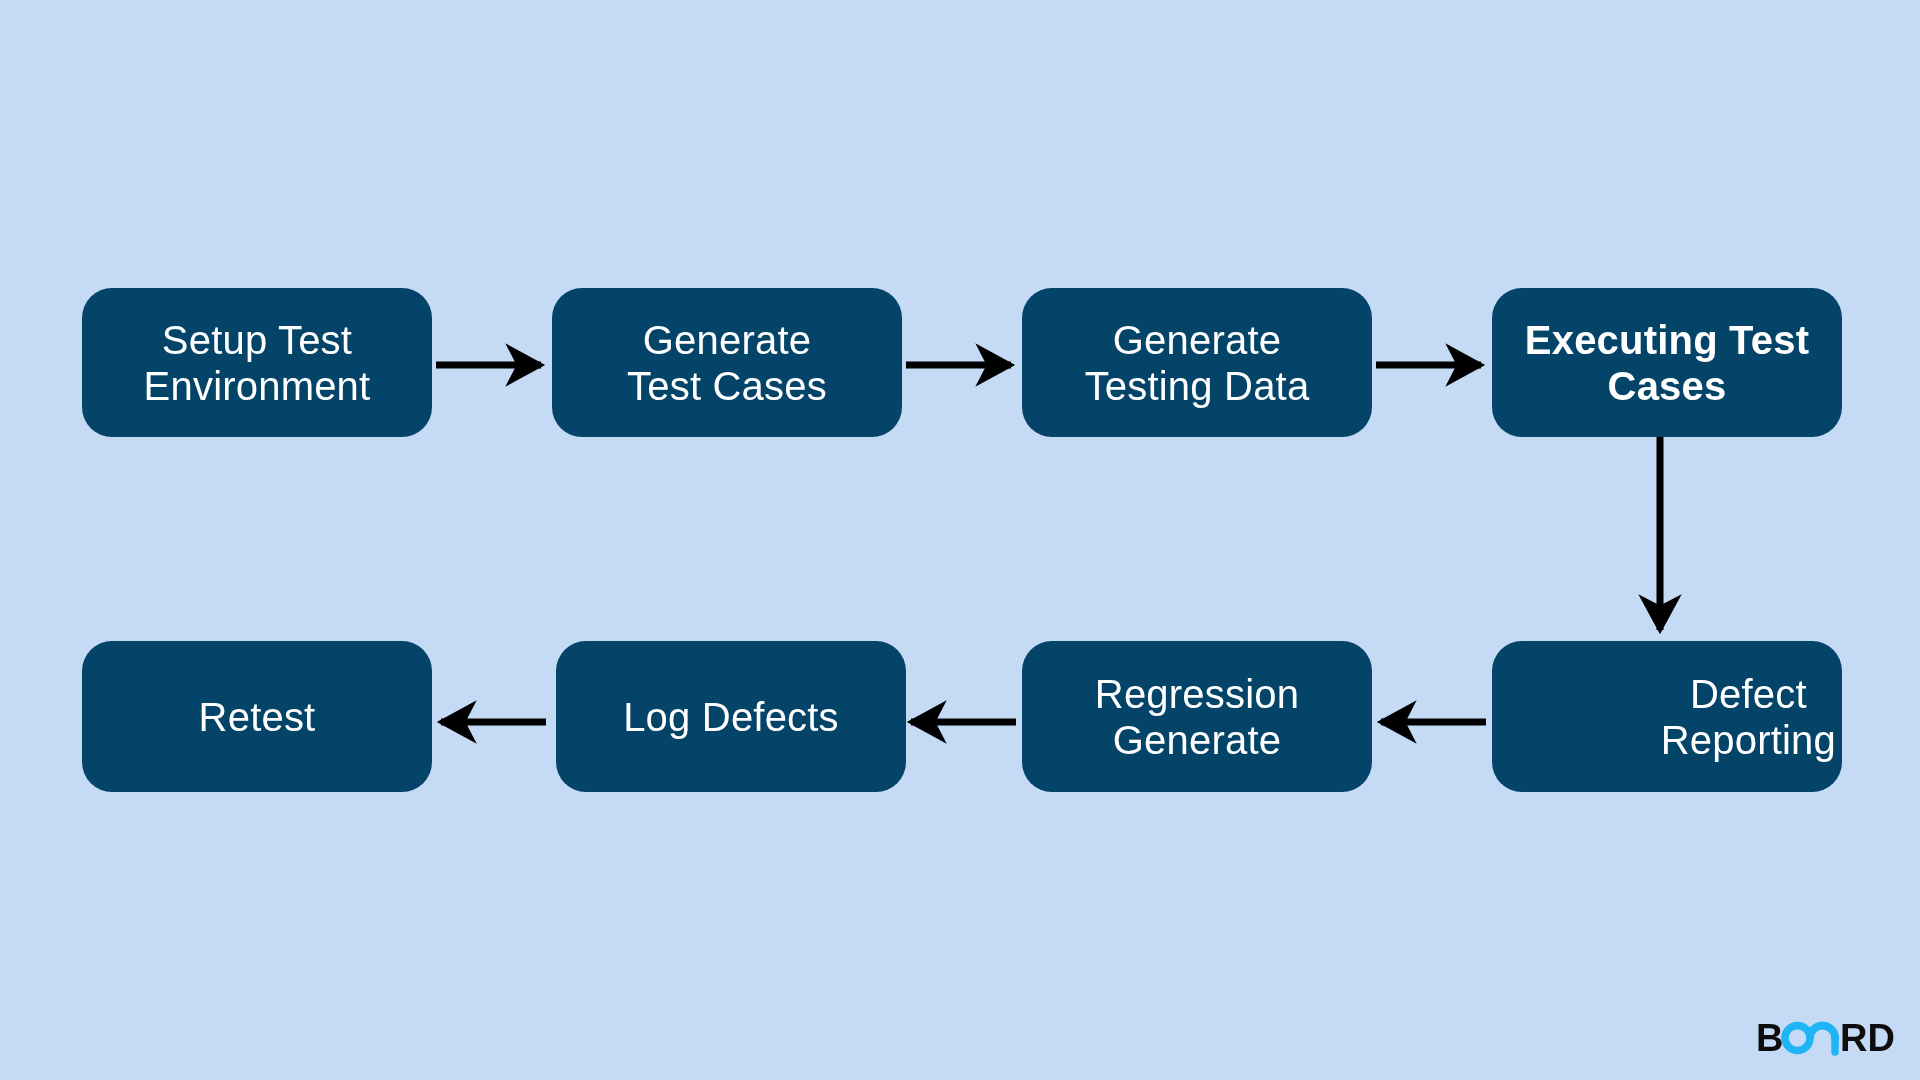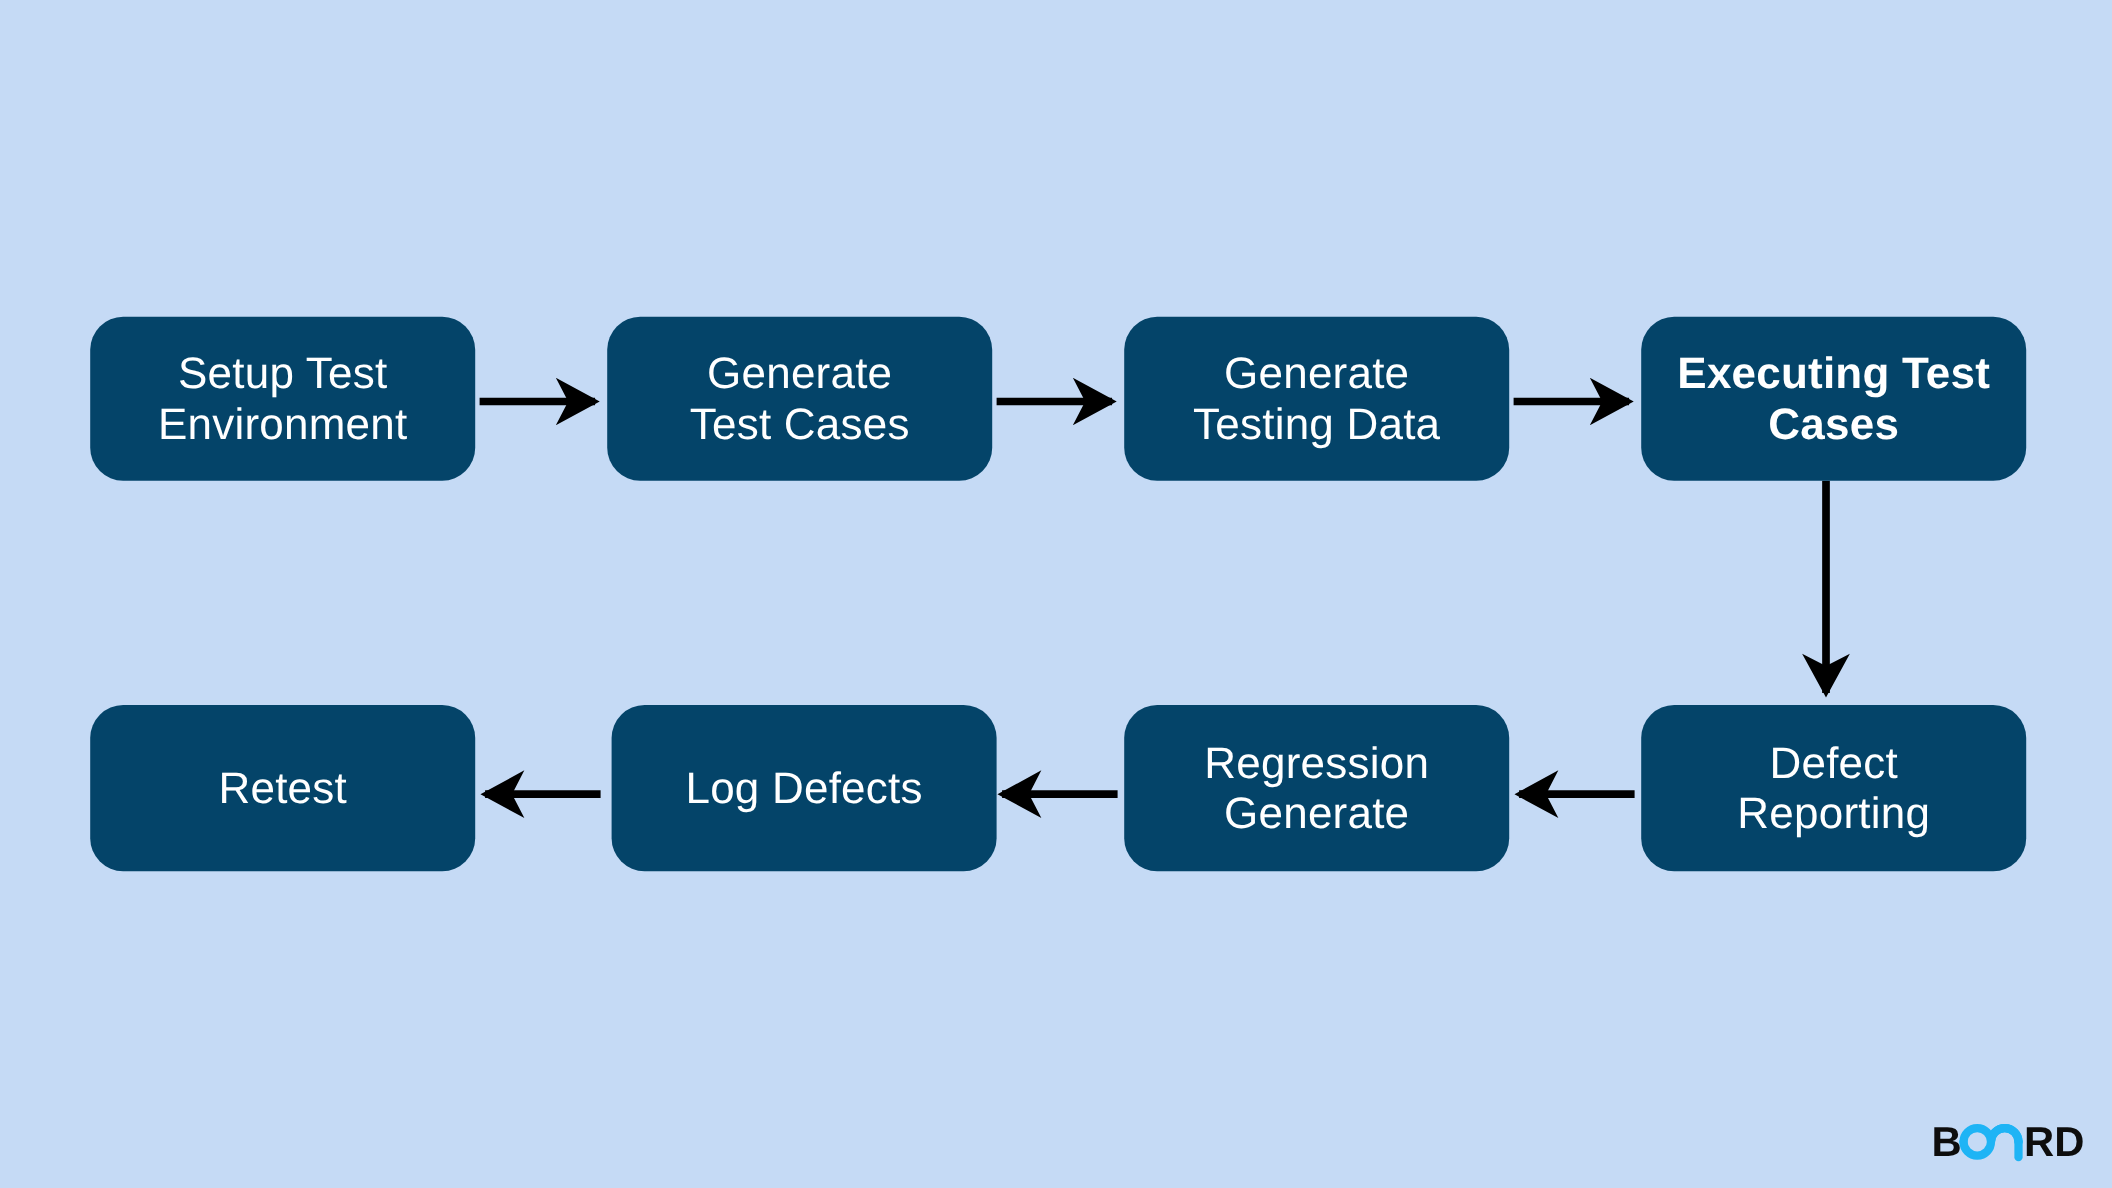--- a/index.html
+++ b/index.html
@@ -110,21 +110,21 @@
 
   <div class="node" style="left:556px; top:641px; width:350px; height:151px;">
     <span class="node-label">Log Defects</span>
   </div>
 
   <div class="node" style="left:1022px; top:641px; width:350px; height:151px;">
     <span class="node-label">Regression
 Generate</span>
   </div>
 
-  <div class="node" style="left:1492px; top:641px; width:350px; height:151px;">
+  <div class="node" style="left:1492px; top:641px; width:350px; height:151px;justify-content:flex-end;">
     <span class="node-label">Defect
 Reporting</span>
   </div>
 
   <svg class="logo" viewBox="0 0 138 44" xmlns="http://www.w3.org/2000/svg">
     <text x="0" y="35" font-family="Liberation Sans, sans-serif" font-size="38" font-weight="bold" fill="#0d0d0d">B</text>
     <g>
       <path d="M 31 22 m -2 0 a 12.5 12.5 0 1 1 25 0 a 12.5 12.5 0 1 1 25 0" transform="translate(0,0)" fill="none" stroke="#1eb4f5" stroke-width="7.5" stroke-linecap="round"></path>
       <path d="M 29 22 a 12.5 12.5 0 0 0 25 0 a 12.5 12.5 0 0 1 25 0" fill="none" stroke="#1eb4f5" stroke-width="7.5" stroke-linecap="round"></path>
       <line x1="79" y1="22" x2="79" y2="36" stroke="#1eb4f5" stroke-width="7.5" stroke-linecap="round"></line>

